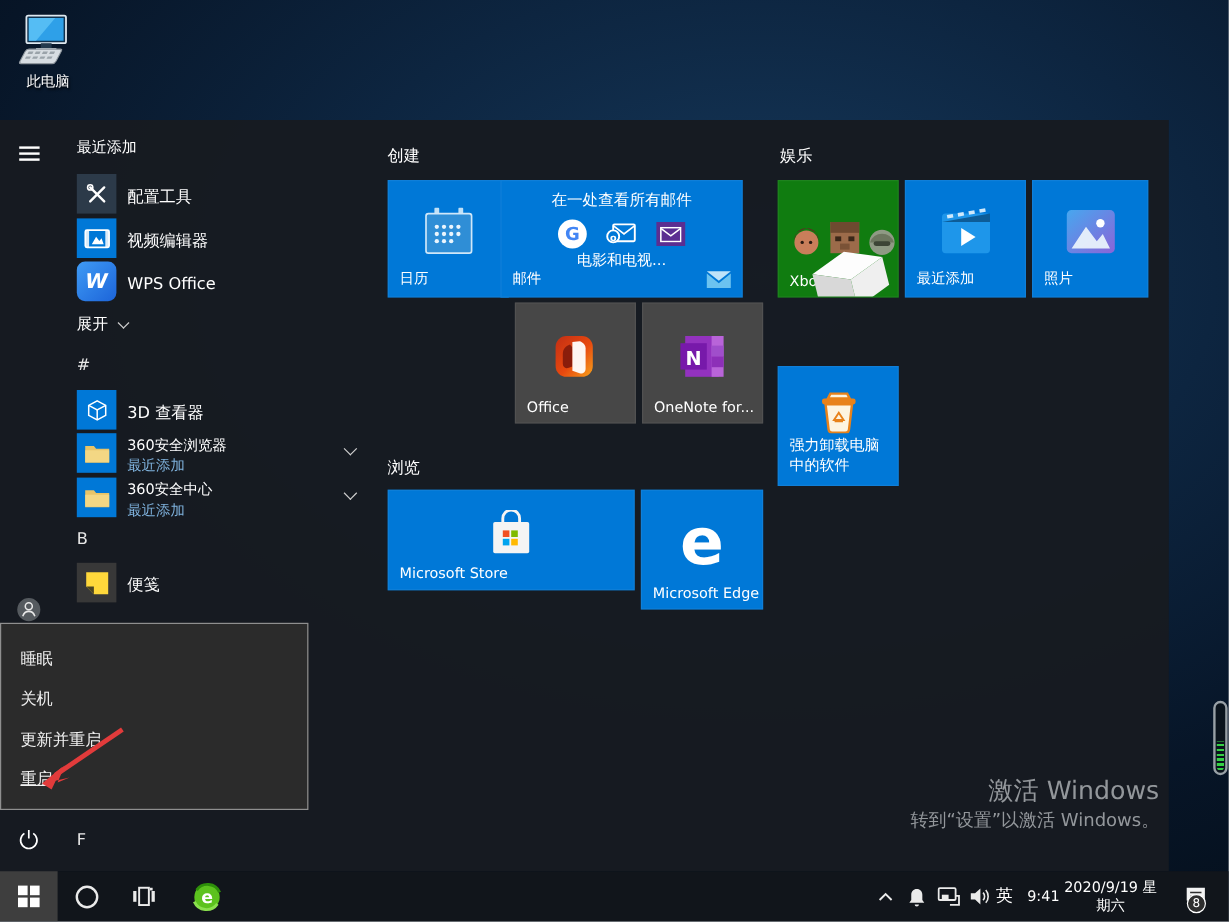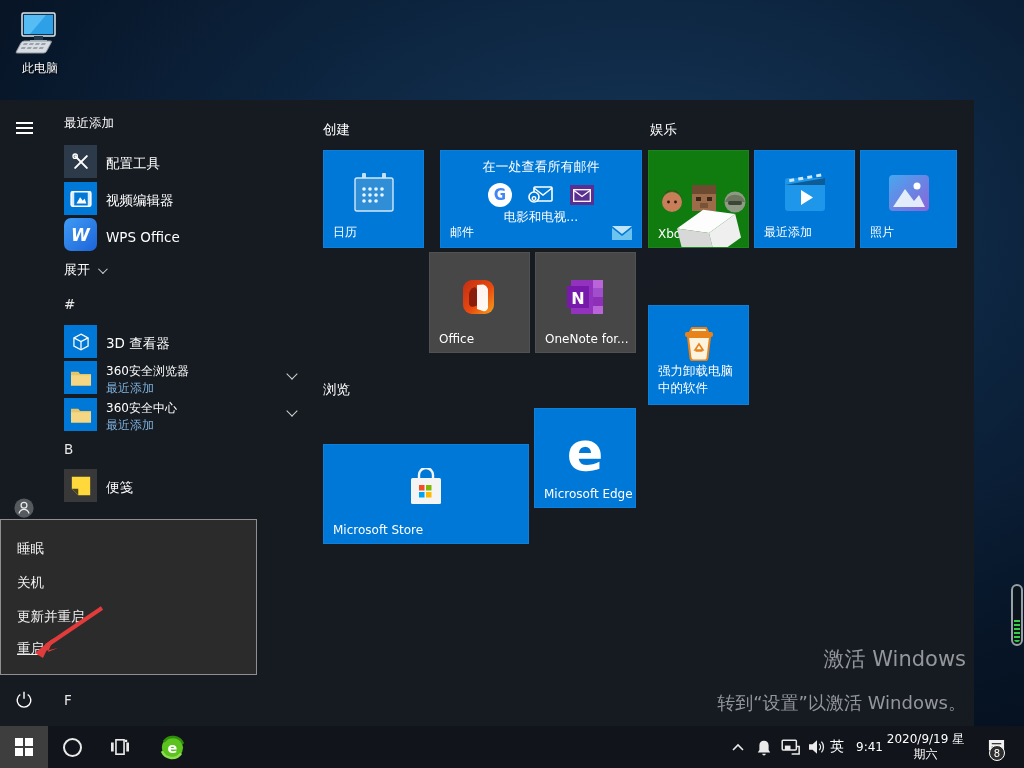--- a/index.html
+++ b/index.html
@@ -8,21 +8,21 @@
     background: radial-gradient(ellipse 900px 600px at 62% 30%, #16395c 0%, #0d2540 42%, #071527 78%, #05101d 100%); }
   .abs { position:absolute; }
 
   
   .desk-icon { left:6px; top:10px; width:68px; text-align:center; cursor:default; }
   .desk-icon .lbl { color:#fff; font-size:12px; margin-top:2px; text-shadow:1px 1px 2px #000; }
 
   
   .activation { right:58px; top:645px; color:#a9adb1; opacity:.85; z-index:60; text-align:right; }
   .activation .t1 { font-size:21px; }
-  .activation .t2 { font-size:18px; margin-top:18px; }
+  .activation .t2 { font-size:15px; margin-top:1px; }
 
   
   .gauge { left:1011px; top:584px; width:12px; height:62px; border:2px solid #98a0a6; border-radius:6px; background:#0b141d; z-index:40; }
   .gauge .stripes { position:absolute; left:1px; right:1px; bottom:2px; height:24px;
     background:repeating-linear-gradient(to top,#35d145 0 2px,#0b141d 2px 4px); border-radius:0 0 4px 4px; }
 
   
   .startmenu { left:0; top:100px; width:974px; height:626px; background:rgba(23,27,33,.97); z-index:10; }
 
   .rail-btn { left:0; width:48px; height:48px; display:flex; align-items:center; justify-content:center; }
@@ -234,21 +234,21 @@
               <circle cx="29" cy="22" r="1.8"></circle>
               <circle cx="11" cy="28" r="1.8"></circle>
               <circle cx="17" cy="28" r="1.8"></circle>
               <circle cx="23" cy="28" r="1.8"></circle>
             </g>
           </svg>
       </div>
       <span class="tl">日历</span>
     </div>
 
-    <div class="abs tile blue" style="left:440px; top:50px; width:202px; height:98px;">
+    <div class="abs tile blue" style="left:417px; top:50px; width:202px; height:98px;">
       <div style="position:absolute; top:7px; width:100%; text-align:center; font-size:13px;">在一处查看所有邮件</div>
       <div style="position:absolute; top:32px; left:0; width:100%; display:flex; justify-content:center; gap:16px; align-items:center;">
         <div style="width:24px;height:24px;border-radius:50%;background:#fff;display:flex;align-items:center;justify-content:center;">
           <span style="font-size:15px;font-weight:bold;color:#4285f4;">G</span>
         </div>
         <svg width="26" height="22" viewBox="0 0 26 22">
             <rect x="6" y="3" width="18" height="14" rx="1" fill="none" stroke="#fff" stroke-width="1.6"></rect>
             <polyline points="6,4 15,11 24,4" fill="none" stroke="#fff" stroke-width="1.4"></polyline>
             <circle cx="6" cy="13" r="5" fill="#0078d7" stroke="#fff" stroke-width="1.6"></circle>
             <text x="6" y="16.5" text-anchor="middle" fill="#fff" font-size="8" font-weight="bold">o</text>
@@ -295,21 +295,21 @@
             <rect x="28" y="21" width="10" height="9" fill="#8d2fb8"></rect>
             <rect x="2" y="10" width="22" height="22" fill="#7719aa"></rect>
             <text x="13" y="28" text-anchor="middle" fill="#fff" font-size="16" font-weight="bold">N</text>
           </svg>
       </div>
       <span class="tl">OneNote for...</span>
     </div>
 
     <div class="abs grp-hdr" style="left:323px; top:281px;">浏览</div>
 
-    <div class="abs tile blue" style="left:323px; top:308px; width:206px; height:100px;margin-top:36px;">
+    <div class="abs tile blue" style="left:323px; top:308px; width:206px; height:84px;">
       <div class="cicon">
         <svg width="44" height="40" viewBox="0 0 44 40">
             <path d="M15 10 v-3 a7 7 0 0 1 14 0 v3" fill="none" stroke="#f4f4f4" stroke-width="2.4"></path>
             <rect x="7" y="10" width="30" height="26" rx="1.5" fill="#f4f4f4"></rect>
             <g>
               <rect x="15" y="17" width="5.5" height="5.5" fill="#f25022"></rect>
               <rect x="22" y="17" width="5.5" height="5.5" fill="#7fba00"></rect>
               <rect x="15" y="24" width="5.5" height="5.5" fill="#00a4ef"></rect>
               <rect x="22" y="24" width="5.5" height="5.5" fill="#ffb900"></rect>
             </g>

